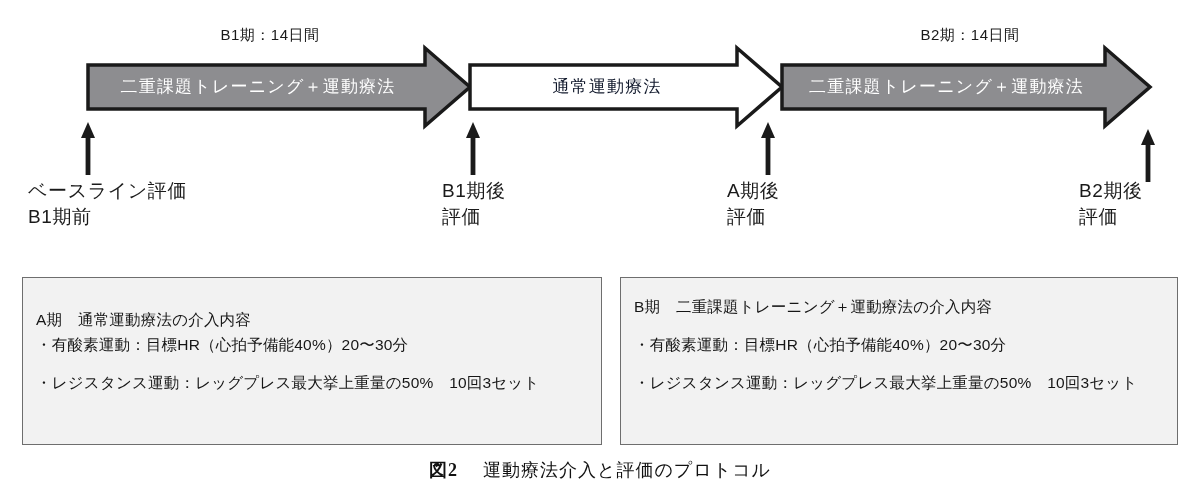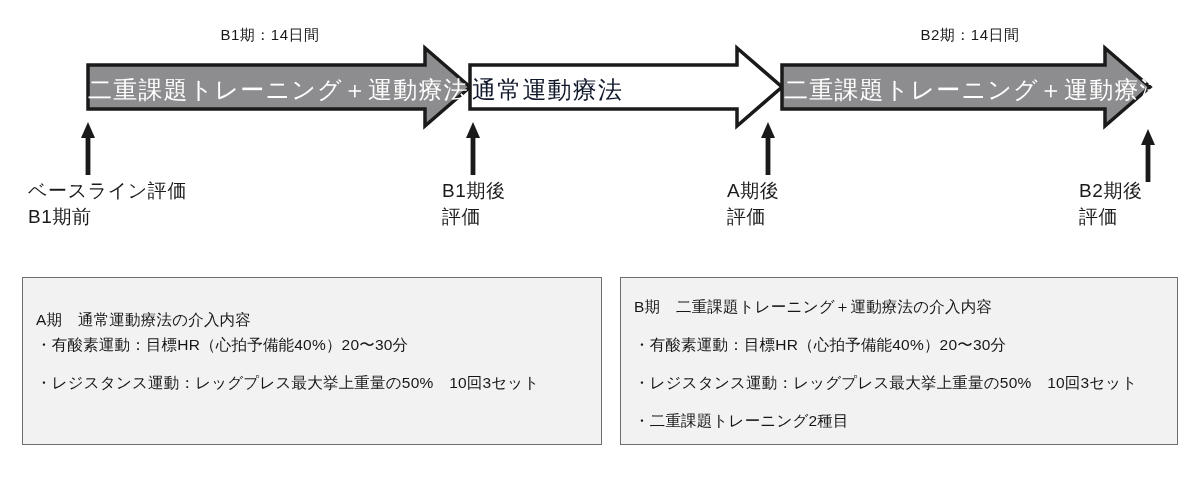--- a/index.html
+++ b/index.html
@@ -34,25 +34,25 @@
 
   .timeline-svg {
     position: absolute;
     left: 0;
     top: 0;
   }
 
   
   .arrow-label {
     position: absolute;
-    font-size: 24px;
+    font-size: 17px;
     line-height: 1;
     white-space: nowrap;
     letter-spacing: 1.2px;
-    text-align: left;
+    text-align: center;
     font-family: Liberation Serif, serif;
   }
   .arrow-label.on-gray { color: #ffffff; }
   .arrow-label.on-white { color: #0f172a; }
 
   
   .eval-label {
     position: absolute;
     font-size: 19px;
     line-height: 1.35;
@@ -151,16 +151,20 @@
 
   <div class="info-box" style="left:22px; top:277px; width:580px; height:168px;"></div>
   <div class="info-box-title" style="left:36px; top:312px;">A期　通常運動療法の介入内容</div>
   <div class="info-box-item" style="left:36px; top:337px;">・有酸素運動：目標HR（心拍予備能40%）20〜30分</div>
   <div class="info-box-item" style="left:36px; top:375px;">・レジスタンス運動：レッグプレス最大挙上重量の50%　10回3セット</div>
 
   <div class="info-box" style="left:620px; top:277px; width:558px; height:168px;"></div>
   <div class="info-box-title" style="left:634px; top:299px;text-align:center;">B期　二重課題トレーニング＋運動療法の介入内容</div>
   <div class="info-box-item" style="left:634px; top:337px;">・有酸素運動：目標HR（心拍予備能40%）20〜30分</div>
   <div class="info-box-item" style="left:634px; top:375px;">・レジスタンス運動：レッグプレス最大挙上重量の50%　10回3セット</div>
-  <div class="info-box-item" style="left:634px; top:413px;">・二重課題トレーニング2種目</div>
 
+  <div id="figure-caption">
+    <span class="cap-num">図2</span>
+    <span class="cap-sep"></span>
+    <span>運動療法介入と評価のプロトコル</span>
+  </div>
 
 </div>
 
 </body></html>

